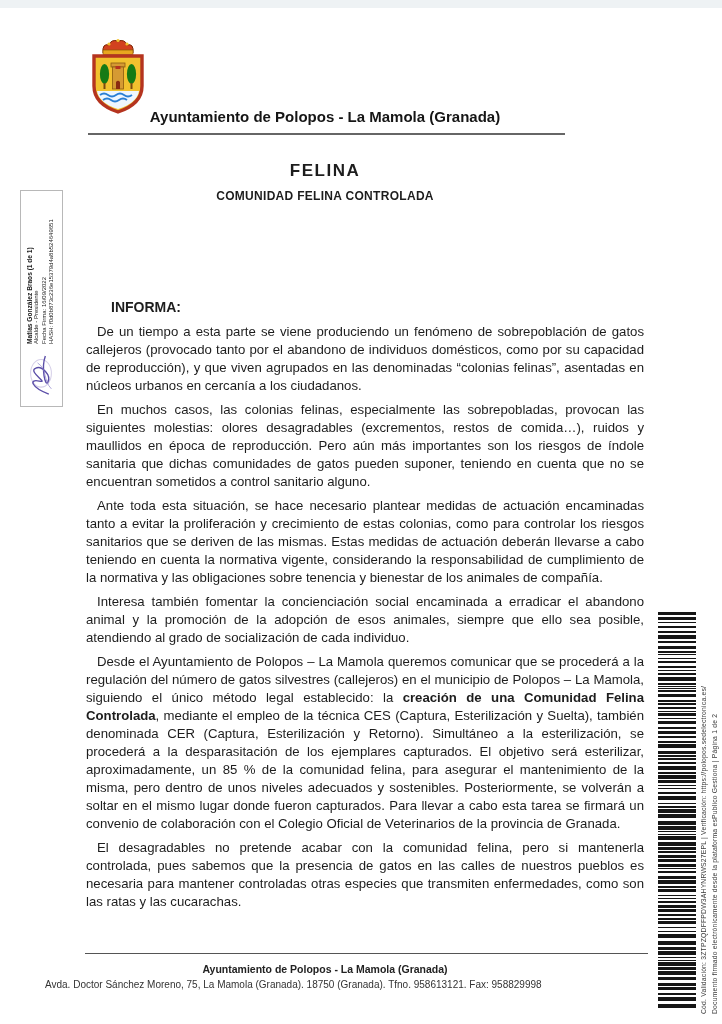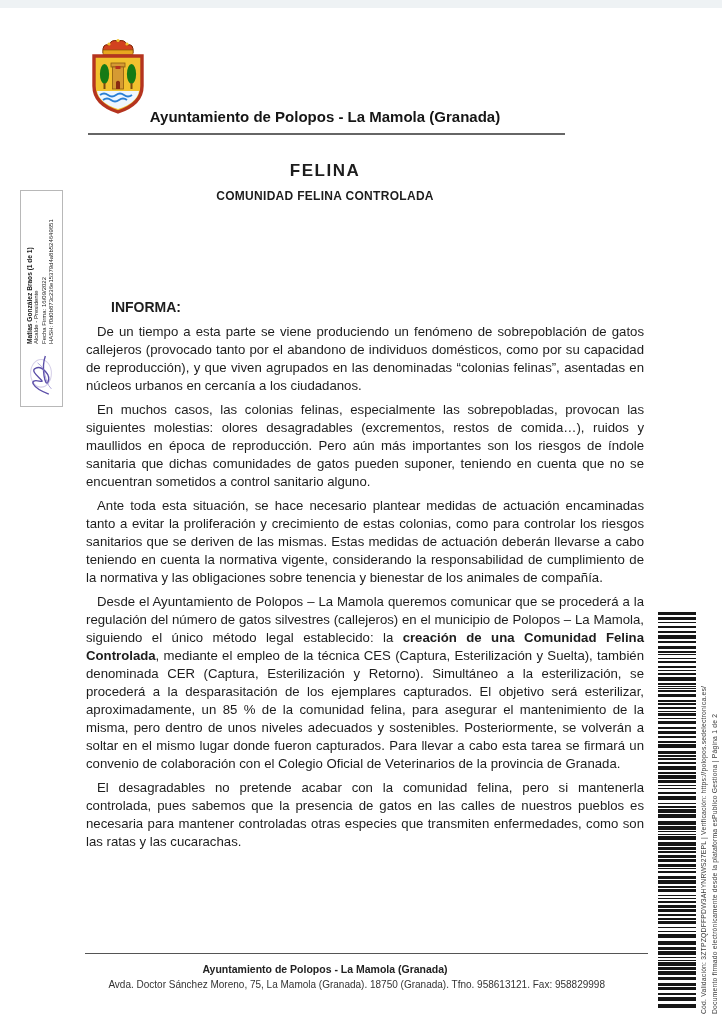--- a/index.html
+++ b/index.html
@@ -17,21 +17,21 @@
 
   .issuer { position:absolute; top:226px; left:86px; width:500px; font-weight:bold; font-size:14px; line-height:19px; }
   .informa { position:absolute; top:299px; left:86px; font-weight:bold; font-size:14px;margin-left:25px; }
 
   .bodytext { position:absolute; top:323px; left:86px; width:558px; font-size:13.2px; line-height:18px; text-align:justify; }
   .bodytext p { margin:0 0 6px 0; text-indent:11px; }
   .bodytext p:last-child { margin-bottom:0; }
 
   .frule { position:absolute; top:953px; left:85px; width:563px; border-top:1.5px solid #555; }
   .fname { position:absolute; top:963px; left:85px; width:480px; text-align:center; font-weight:bold; font-size:10.5px; color:#222; }
-  .faddr { position:absolute; top:979px; left:45px; width:560px; text-align:right; font-size:10px; color:#333; }
+  .faddr { position:absolute; top:979px; left:45px; width:560px; text-align:left; font-size:10px; color:#333; }
 
   
   .sigbox { position:absolute; left:20px; top:190px; width:41px; height:215px; border:1px solid #b8b8b8; background:#fff; }
   .sigrot { position:absolute; top:213px; left:1px; width:211px; height:37px; transform-origin:0 0; transform:rotate(-90deg); display:flex; align-items:center; gap:5px; padding-left:3px; box-sizing:border-box; }
   .sigimg { width:52px; height:34px; flex:0 0 auto; }
   .sigtext { font-size:6px; line-height:7.4px; color:#222; white-space:nowrap; }
   .signame { font-weight:bold; font-size:6.6px; }
 
   
   .barcode { position:absolute; left:658px; top:612px; width:38px; height:398px; overflow:hidden; }
@@ -76,20 +76,21 @@
 
   <div class="bando">FELINA</div>
   <div class="subt">COMUNIDAD FELINA CONTROLADA</div>
 
   <div class="informa">INFORMA:</div>
 
   <div class="bodytext">
     <p>De un tiempo a esta parte se viene produciendo un fenómeno de sobrepoblación de gatos callejeros (provocado tanto por el abandono de individuos domésticos, como por su capacidad de reproducción), y que viven agrupados en las denominadas “colonias felinas”, asentadas en núcleos urbanos en cercanía a los ciudadanos.</p>
     <p>En muchos casos, las colonias felinas, especialmente las sobrepobladas, provocan las siguientes molestias: olores desagradables (excrementos, restos de comida…), ruidos y maullidos en época de reproducción. Pero aún más importantes son los riesgos de índole sanitaria que dichas comunidades de gatos pueden suponer, teniendo en cuenta que no se encuentran sometidos a control sanitario alguno.</p>
     <p>Ante toda esta situación, se hace necesario plantear medidas de actuación encaminadas tanto a evitar la proliferación y crecimiento de estas colonias, como para controlar los riesgos sanitarios que se deriven de las mismas. Estas medidas de actuación deberán llevarse a cabo teniendo en cuenta la normativa vigente, considerando la responsabilidad de cumplimiento de la normativa y las obligaciones sobre tenencia y bienestar de los animales de compañía.</p>
+    <p>Interesa también fomentar la concienciación social encaminada a erradicar el abandono animal y la promoción de la adopción de esos animales, siempre que ello sea posible, atendiendo al grado de socialización de cada individuo.</p>
     <p><span>Desde el Ayuntamiento de Polopos – La Mamola queremos comunicar que se procederá a la regulación del número de gatos silvestres (callejeros) en el municipio de Polopos – La Mamola, siguiendo el único método legal establecido: la </span><strong>creación de una Comunidad Felina Controlada</strong><span>, mediante el empleo de la técnica CES (Captura, Esterilización y Suelta), también denominada CER (Captura, Esterilización y Retorno). Simultáneo a la esterilización, se procederá a la desparasitación de los ejemplares capturados. El objetivo será esterilizar, aproximadamente, un 85 % de la comunidad felina, para asegurar el mantenimiento de la misma, pero dentro de unos niveles adecuados y sostenibles. Posteriormente, se volverán a soltar en el mismo lugar donde fueron capturados. Para llevar a cabo esta tarea se firmará un convenio de colaboración con el Colegio Oficial de Veterinarios de la provincia de Granada.</span></p>
     <p>El desagradables no pretende acabar con la comunidad felina, pero si mantenerla controlada, pues sabemos que la presencia de gatos en las calles de nuestros pueblos es necesaria para mantener controladas otras especies que transmiten enfermedades, como son las ratas y las cucarachas.</p>
   </div>
 
   <div class="frule"></div>
   <div class="fname">Ayuntamiento de Polopos - La Mamola (Granada)</div>
   <div class="faddr">Avda. Doctor Sánchez Moreno, 75, La Mamola (Granada). 18750 (Granada). Tfno. 958613121. Fax: 958829998</div>
 
   <div class="sigbox">
     <div class="sigrot">

